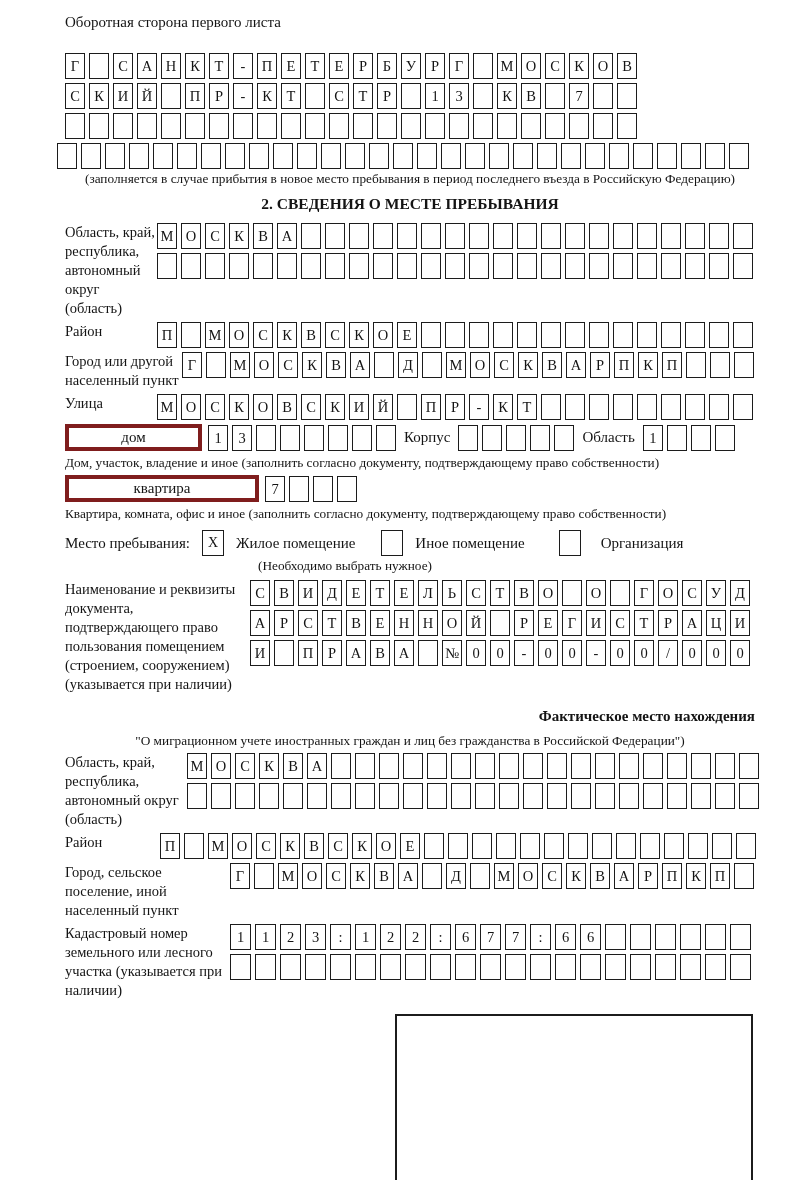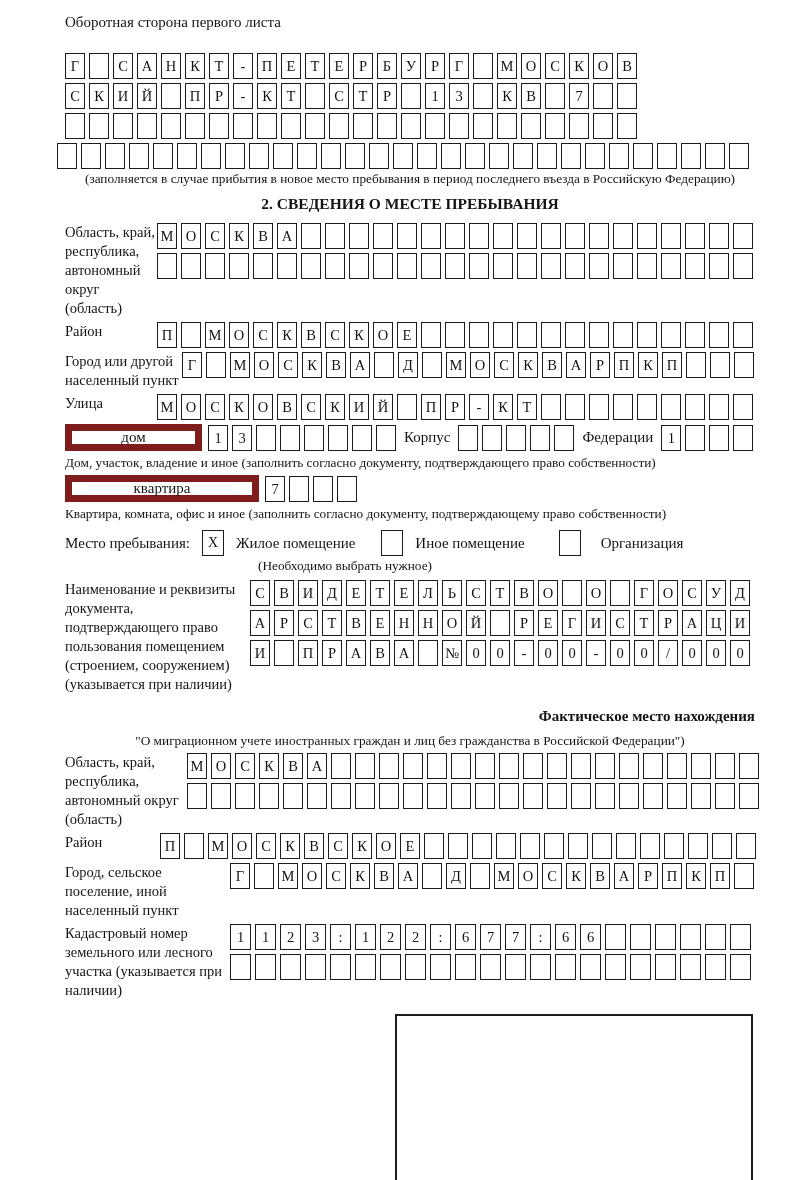--- a/index.html
+++ b/index.html
@@ -11,21 +11,21 @@
   .lbl{font-size:14.5px;line-height:19px;flex-shrink:0;}
   .rows{display:flex;flex-direction:column;gap:4px;}
   .boxrow{display:flex;gap:4px;height:26px;flex-shrink:0;}
   .cbox{width:var(--bw,20px);height:26px;border:1.5px solid #1c1c1c;box-sizing:border-box;
         display:flex;align-items:center;justify-content:center;
         font-size:14.5px;line-height:24px;flex-shrink:0;background:#fff;}
   .cap{font-size:13.3px;text-align:center;margin:2px 0 4px 0;}
   .cap.left{text-align:left;margin-left:0;}
   .title{font-weight:bold;text-align:center;font-size:15.5px;margin:8px 0 10px 0;}
   .subtitle{font-weight:bold;text-align:right;font-size:15px;margin:14px 0 8px 0;}
-  .typebox{border:7px solid #7f1d1d;height:27px;box-sizing:border-box;display:flex;
+  .typebox{border:4px solid #7f1d1d;height:27px;box-sizing:border-box;display:flex;
            align-items:center;justify-content:center;font-size:15px;flex-shrink:0;background:#fff;}
   .houserow{display:flex;align-items:center;margin-bottom:4px;}
   .inlinelbl{font-size:15px;margin:0 8px;white-space:nowrap;}
   .stayrow{display:flex;align-items:center;margin:8px 0 2px 0;font-size:15px;}
   .checkbox{width:22px;height:26px;border:1.5px solid #1c1c1c;box-sizing:border-box;
             display:flex;align-items:center;justify-content:center;font-size:14px;margin:0 12px;flex-shrink:0;}
   .optlbl{margin-right:14px;white-space:nowrap;}
   .stampbox{width:358px;height:175px;border:2px solid #1c1c1c;box-sizing:border-box;
             margin-left:330px;margin-top:14px;background:#fff;}
   .capwide{width:100%;}
@@ -319,29 +319,29 @@
         <span class="cbox"></span>
       </div>
     <div class="inlinelbl">Корпус</div>
     <div class="boxrow">
         <span class="cbox"></span>
         <span class="cbox"></span>
         <span class="cbox"></span>
         <span class="cbox"></span>
         <span class="cbox"></span>
       </div>
-    <div class="inlinelbl">Федерации</div>
+    <div class="inlinelbl">Область</div>
     <div class="boxrow">
         <span class="cbox">1</span>
         <span class="cbox"></span>
         <span class="cbox"></span>
         <span class="cbox"></span>
       </div>
   </div>
-  <div class="cap left">Дом, участок, владение и иное (заполнить согласно документу, подтверждающего право собственности)</div>
+  <div class="cap left">Дом, участок, владение и иное (заполнить согласно документу, подтверждающему право собственности)</div>
 
   <div class="houserow">
     <div class="typebox" style="width:194px;margin-right:6px">квартира</div>
     <div class="boxrow">
         <span class="cbox">7</span>
         <span class="cbox"></span>
         <span class="cbox"></span>
         <span class="cbox"></span>
       </div>
   </div>

